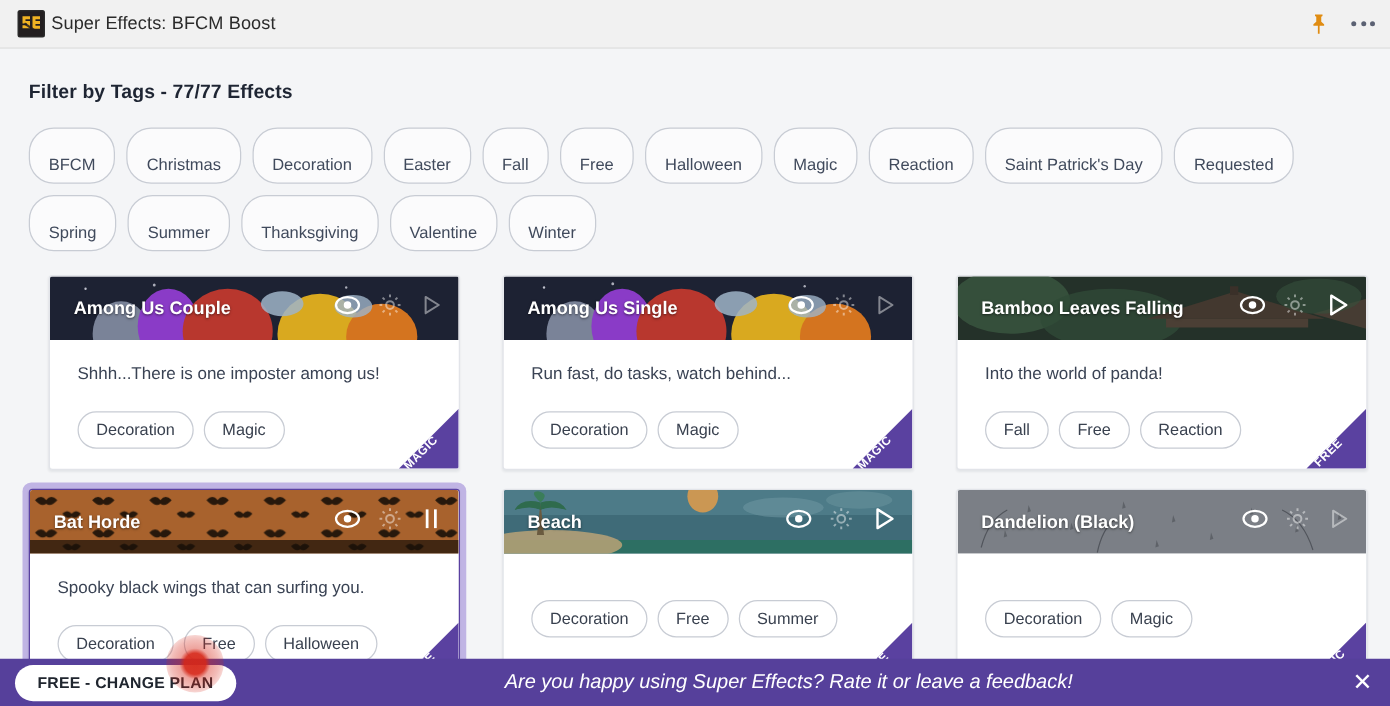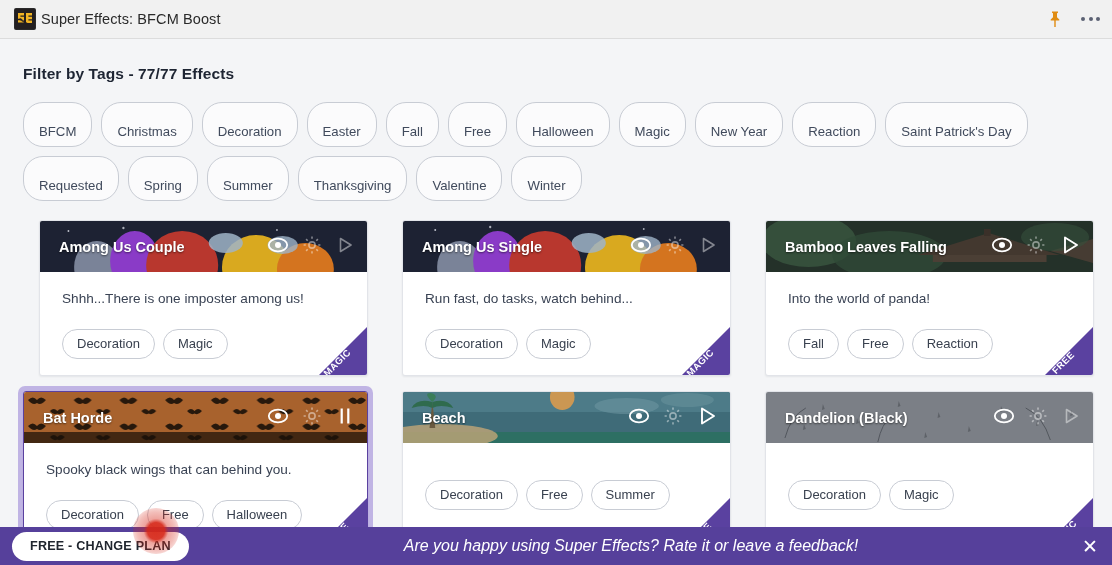--- a/index.html
+++ b/index.html
@@ -293,21 +293,20 @@
 
   <div class="chips">
     <button class="chip">BFCM</button>
     <button class="chip">Christmas</button>
     <button class="chip">Decoration</button>
     <button class="chip">Easter</button>
     <button class="chip">Fall</button>
     <button class="chip">Free</button>
     <button class="chip">Halloween</button>
     <button class="chip">Magic</button>
-    <button class="chip">New Year</button>
     <button class="chip">Reaction</button>
     <button class="chip">Saint Patrick's Day</button>
     <button class="chip">Requested</button>
     <button class="chip">Spring</button>
     <button class="chip">Summer</button>
     <button class="chip">Thanksgiving</button>
     <button class="chip">Valentine</button>
     <button class="chip">Winter</button>
   </div>
 
@@ -512,21 +511,21 @@
             </span>
             <span class="ico">
               <svg width="20" height="22" viewBox="0 0 20 22" aria-hidden="true">
                 <rect x="5.6" y="3.5" width="2.2" height="15" fill="#ffffff"></rect>
                 <rect x="12.2" y="3.5" width="2.2" height="15" fill="#ffffff"></rect>
               </svg>
             </span>
           </div>
         </div>
         <div class="card-body">
-          <div class="desc">Spooky black wings that can behind you.</div>
+          <div class="desc">Spooky black wings that can surfing you.</div>
           <div class="card-tags">
             <span class="tag">Decoration</span>
             <span class="tag">Free</span>
             <span class="tag">Halloween</span>
           </div>
           <div class="ribbon">
             <span class="tri"></span>
             <span class="rtext">FREE</span>
           </div>
         </div>

